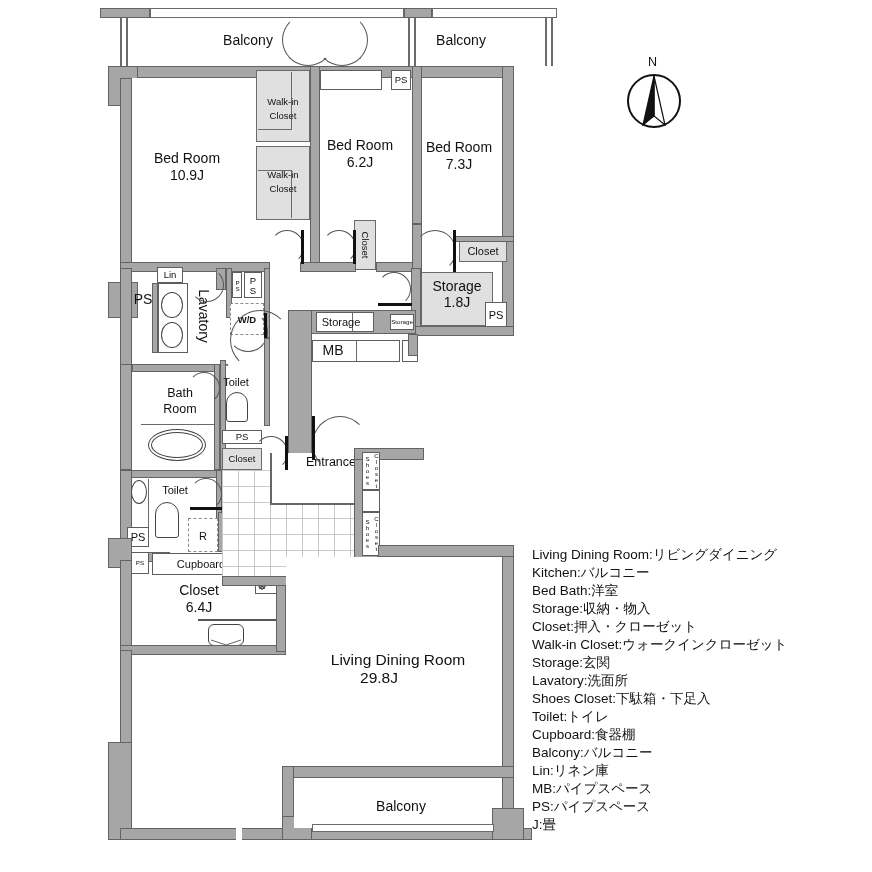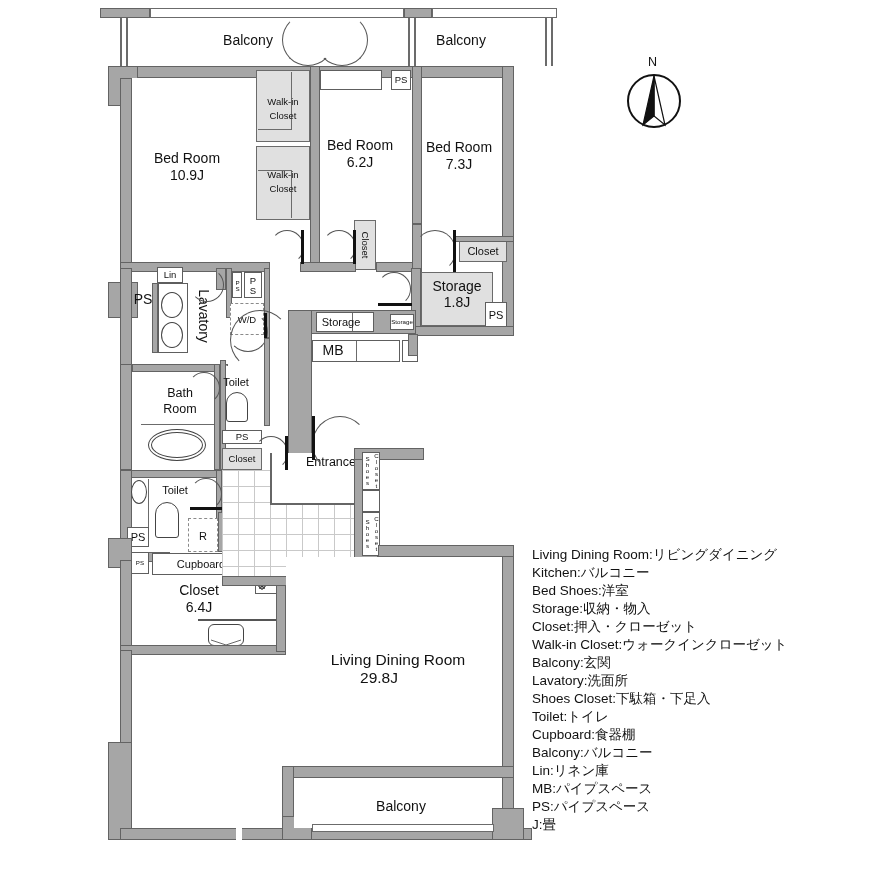--- a/index.html
+++ b/index.html
@@ -203,21 +203,21 @@
 
   <div class="wall" style="left:216px;top:268px;width:10px;height:22px;"></div>
   <div class="arc arc-br" style="left:190px;top:268px;width:34px;height:34px;"></div>
 
   <div class="wall" style="left:226px;top:268px;width:6px;height:50px;"></div>
   <div class="whitebox" style="left:232px;top:272px;width:10px;height:26px;"></div>
   <div class="lbl c f8 vert2" style="left:237px;top:285px;">PS</div>
   <div class="whitebox" style="left:244px;top:272px;width:18px;height:26px;"></div>
   <div class="lbl c f11 vert2" style="left:253px;top:285px;">PS</div>
   <div class="dashbox" style="left:230px;top:303px;width:34px;height:32px;"></div>
-  <div class="lbl c f11" style="left:247px;top:320px;">W/D</div>
+  <div class="lbl c f11" style="left:247px;top:320px;font-weight:bold;">W/D</div>
   <div class="wall" style="left:264px;top:268px;width:6px;height:70px;"></div>
 
   <div class="arc arc-br" style="left:228px;top:312px;width:40px;height:40px;"></div>
   <div class="dline" style="left:264px;top:313px;width:3px;height:38px;"></div>
   <div class="arc arc-tl" style="left:230px;top:310px;width:60px;height:60px;"></div>
 
   <div class="wall" style="left:132px;top:364px;width:96px;height:8px;"></div>
   <div class="wall" style="left:120px;top:364px;width:12px;height:106px;"></div>
   <div class="room" style="left:140px;top:372px;width:74px;height:92px;"></div>
   <div class="lbl c f15" style="left:180px;top:393px;">Bath</div>
@@ -362,25 +362,25 @@
     <svg style="position:absolute;left:8px;top:18px;width:56px;height:56px;" viewBox="0 0 56 56">
       <circle cx="28" cy="28" r="26" fill="#fff" stroke="#111" stroke-width="2"></circle>
       <path d="M28 3 L39 52 L28 43 Z" fill="#ffffff" stroke="#111" stroke-width="1.2"></path>
       <path d="M28 3 L17 52 L28 43 Z" fill="#111111" stroke="#111" stroke-width="1.2"></path>
     </svg>
   </div>
 
   <div id="legend" style="left:532px;top:546px;">
     <div>Living Dining Room:リビングダイニング</div>
     <div>Kitchen:バルコニー</div>
-    <div>Bed Shoes:洋室</div>
+    <div>Bed Bath:洋室</div>
     <div>Storage:収納・物入</div>
     <div>Closet:押入・クローゼット</div>
     <div>Walk-in Closet:ウォークインクローゼット</div>
-    <div>Balcony:玄関</div>
+    <div>Storage:玄関</div>
     <div>Lavatory:洗面所</div>
     <div>Shoes Closet:下駄箱・下足入</div>
     <div>Toilet:トイレ</div>
     <div>Cupboard:食器棚</div>
     <div>Balcony:バルコニー</div>
     <div>Lin:リネン庫</div>
     <div>MB:パイプスペース</div>
     <div>PS:パイプスペース</div>
     <div>J:畳</div>
   </div>

